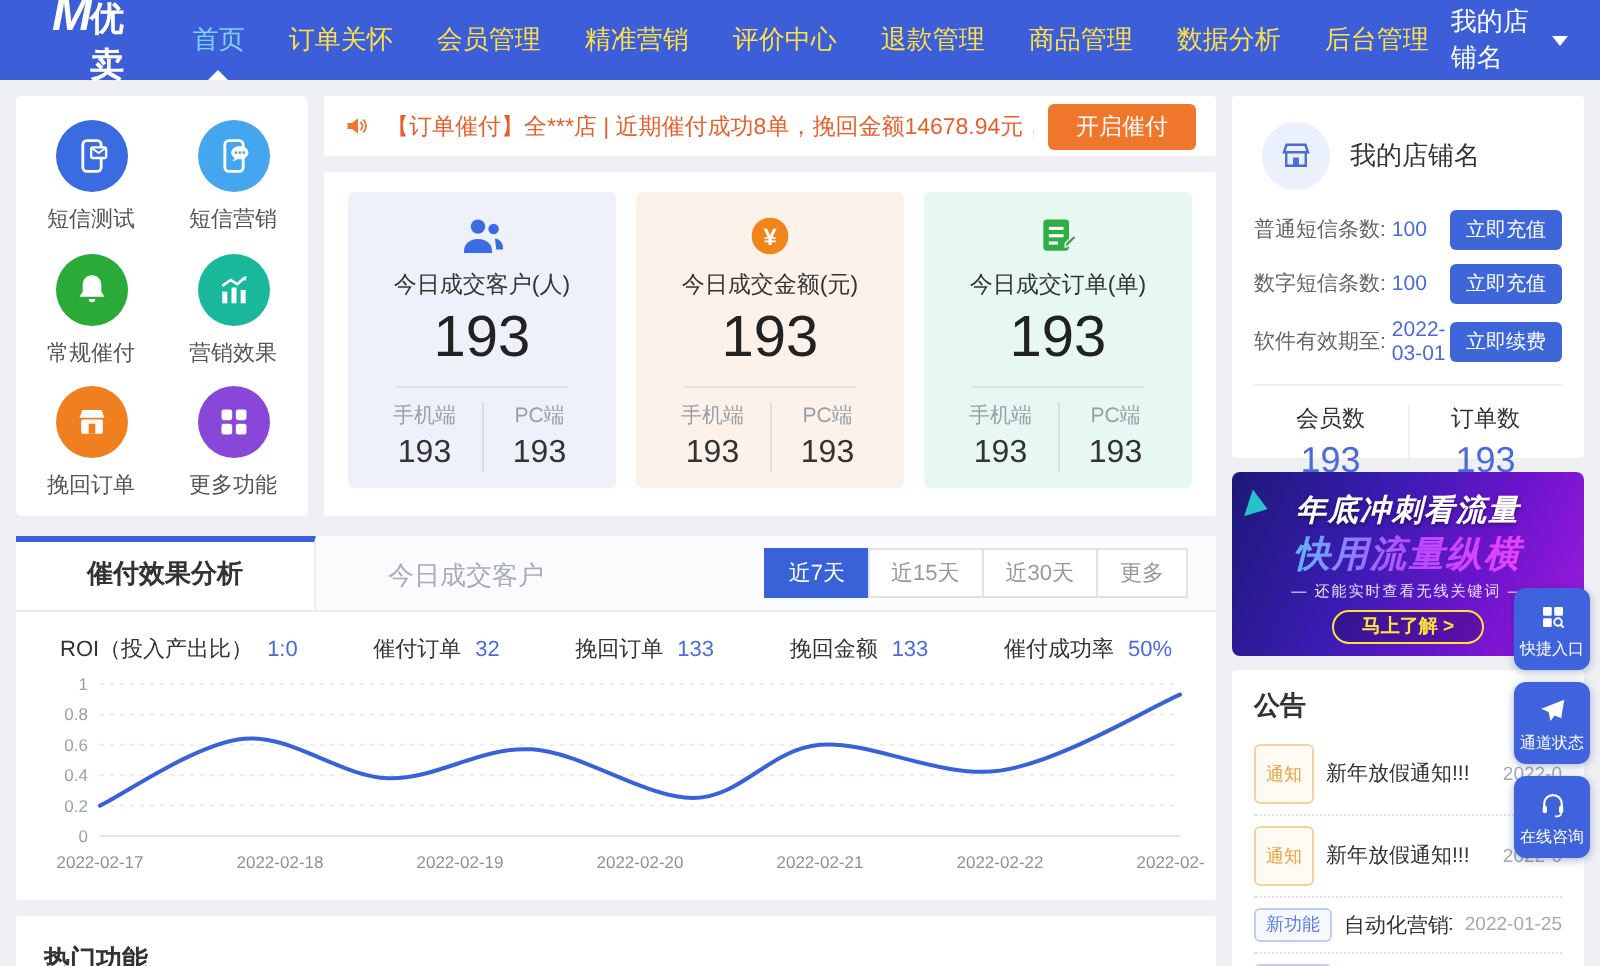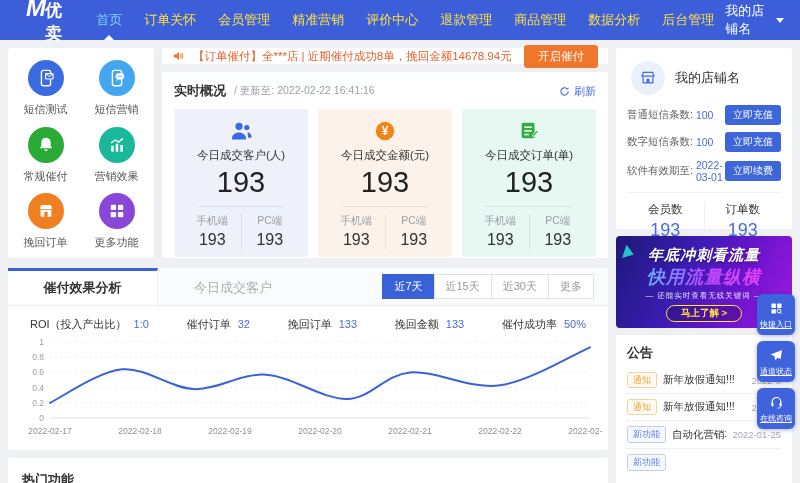--- a/index.html
+++ b/index.html
@@ -26,21 +26,21 @@
 
   
   .sidebar-card { width:146px; background:#fff; border-radius:3px; display:grid;
       grid-template-columns:1fr 1fr; padding:12px 2px 4px; row-gap:6px; }
   .side-item { text-align:center; cursor:pointer; }
   .icon-circle { width:36px; height:36px; border-radius:50%; margin:0 auto 6px; display:flex; align-items:center; justify-content:center; }
   .side-label { font-size:11px; color:#555; }
 
   
   .mid { flex:1; display:flex; flex-direction:column; gap:8px; min-width:0; }
-  .notice { height:16px; background:#fff; border-radius:2px; display:flex; align-items:center; padding:0 10px; gap:7px; }
+  .notice { height:30px; background:#fff; border-radius:2px; display:flex; align-items:center; padding:0 10px; gap:7px; }
   .notice-text { font-size:11.5px; color:#e6602c; flex:1; white-space:nowrap; overflow:hidden; }
   .notice-btn { background:#f0762b; color:#fff; border:none; font-size:11.5px; padding:4px 14px; border-radius:3px; cursor:pointer; white-space:nowrap; }
 
   .realtime { flex:1; background:#fff; border-radius:2px; padding:10px 12px 0; }
   .rt-head { display:flex; align-items:center; margin-bottom:9px; }
   .rt-title { font-size:13px; font-weight:bold; color:#333; }
   .rt-updated { font-size:10.5px; color:#9aa0a8; margin-left:8px; }
   .rt-refresh { margin-left:auto; color:#4a6bd8; font-size:11px; display:flex; align-items:center; gap:4px; cursor:pointer; }
   .stat-cards { display:flex; gap:10px; }
   .stat-card { flex:1; border-radius:3px; padding:11px 10px 8px; text-align:center; }
@@ -51,21 +51,21 @@
   .stat-sub { display:flex; }
   .stat-sub > div { flex:1; }
   .stat-sub > div:first-child { border-right:1px solid rgba(0,0,0,.08); }
   .sub-label { font-size:10.5px; color:#9aa0a8; margin-bottom:3px; }
   .sub-value { font-size:16px; color:#333; }
 
   
   .analysis-card { background:#fff; border-radius:2px; height:182px; margin-bottom:8px; }
   .tabbar { height:38px; display:flex; border-bottom:1px solid #ececec; background:#fafbfc; border-radius:2px 2px 0 0; }
   .tab { width:150px; text-align:center; font-size:13px; line-height:34px; color:#a9adb3; border-top:3px solid transparent; cursor:pointer; }
-  .tab.active { background:#fff; border-top:3px solid #3a62d8; color:#333; font-weight:bold; border-right:1px solid #ececec; }
+  .tab.active { background:#fff; border-top:3px solid #3a62d8; color:#333; font-weight:bold; border-right:1px solid #ececec;font-family:Liberation Mono, monospace; }
   .ranges { margin-left:auto; display:flex; align-items:center; padding-right:14px; }
   .range { font-size:11px; padding:4px 11px; border:1px solid #e2e2e2; color:#999; background:#fff; margin-left:-1px; cursor:pointer; }
   .range.active { background:#3a62d8; border-color:#3a62d8; color:#fff; }
   .metrics { display:flex; justify-content:space-between; padding:11px 22px 2px; }
   .metric { font-size:11px; color:#333; white-space:nowrap; }
   .metric-value { color:#4a6bd8; margin-left:7px; }
   .chart-wrap { padding:0 6px; }
 
   
   .hot-card { background:#fff; border-radius:2px; flex:1; padding:13px 14px; }
@@ -105,21 +105,21 @@
   .announce-item { display:flex; align-items:center; gap:6px; padding:5px 0; border-bottom:1px dotted #e3e3e3; cursor:pointer; }
   .announce-item:last-child { border-bottom:none; }
   .badge { font-size:9px; padding:1px 5px; border-radius:3px; white-space:nowrap; }
   .badge.notice { color:#e7a23e; border:1px solid #f2d2a2; background:#fffbf3; }
   .badge.feature { color:#5a7de0; border:1px solid #bfcdf2; background:#f6f9ff; }
   .announce-text { font-size:10.5px; color:#333; white-space:nowrap; overflow:hidden; flex:1; }
   .announce-date { font-size:9.5px; color:#a5a9af; white-space:nowrap; }
 
   
   .floaters { position:absolute; right:5px; top:294px; display:flex; flex-direction:column; gap:6px; z-index:20; }
-  .floater { width:38px; background:#3f63dc; border-radius:6px; color:#fff; text-align:center; padding:7px 2px 5px; cursor:pointer; box-shadow:0 1px 4px rgba(20,40,120,.35);text-decoration:underline; }
+  .floater { width:38px; background:#3f63dc; border-radius:6px; color:#fff; text-align:center; padding:7px 2px 5px; cursor:pointer; box-shadow:0 1px 4px rgba(20,40,120,.35); }
   .floater-label { font-size:8px; margin-top:3px; letter-spacing:0; }
 
   svg { display:block; }
   text { font-family:"Liberation Sans","DejaVu Sans",sans-serif; }
 </style>
 </head>
 <body>
 
 <div class="navbar">
   <div class="logo">
@@ -219,31 +219,20 @@
         <div class="notice">
           <svg width="14" height="14" viewBox="0 0 24 24">
               <path d="M3 9.5h4l5-4.2v13.4l-5-4.2H3z" fill="#f0762b"></path>
               <path d="M14.5 9a4 4 0 0 1 0 6M16.8 7a7 7 0 0 1 0 10" stroke="#f0762b" stroke-width="1.6" fill="none" stroke-linecap="round"></path>
             </svg>
           <div class="notice-text">【订单催付】全***店 | 近期催付成功8单，挽回金额14678.94元，催付成功率1.00%</div>
           <button class="notice-btn">开启催付</button>
         </div>
 
         <div class="realtime">
-          <div class="rt-head">
-            <span class="rt-title">实时概况</span>
-            <span class="rt-updated">/ 更新至: 2022-02-22 16:41:16</span>
-            <span class="rt-refresh">
-              <svg width="11" height="11" viewBox="0 0 24 24">
-                  <path d="M20 12a8 8 0 1 1-2.9-6.2" fill="none" stroke="#4a6bd8" stroke-width="2.4" stroke-linecap="round"></path>
-                  <path d="M20.5 2.5v5h-5z" fill="#4a6bd8"></path>
-                </svg>
-              <span>刷新</span>
-            </span>
-          </div>
           <div class="stat-cards">
             <div class="stat-card c1">
               <svg width="26" height="22" viewBox="0 0 26 22" style="margin:0 auto">
                   <circle cx="11" cy="6.3" r="3.6" fill="#3b6be0"></circle>
                   <path d="M4 18.5c0-3.6 3.1-6 7-6s7 2.4 7 6v1H4z" fill="#3b6be0"></path>
                   <circle cx="18.8" cy="7.5" r="2.6" fill="#3b6be0"></circle>
                   <path d="M19.5 12.2c2.3.4 4 2.2 4 4.6v.9h-3.4" fill="#3b6be0"></path>
                 </svg>
               <div class="stat-label">今日成交客户(人)</div>
               <div class="stat-value">193</div>

